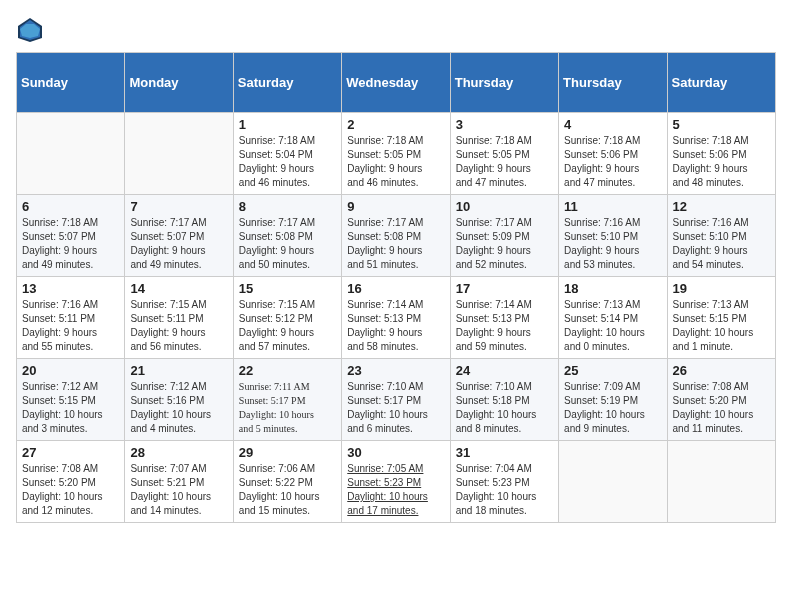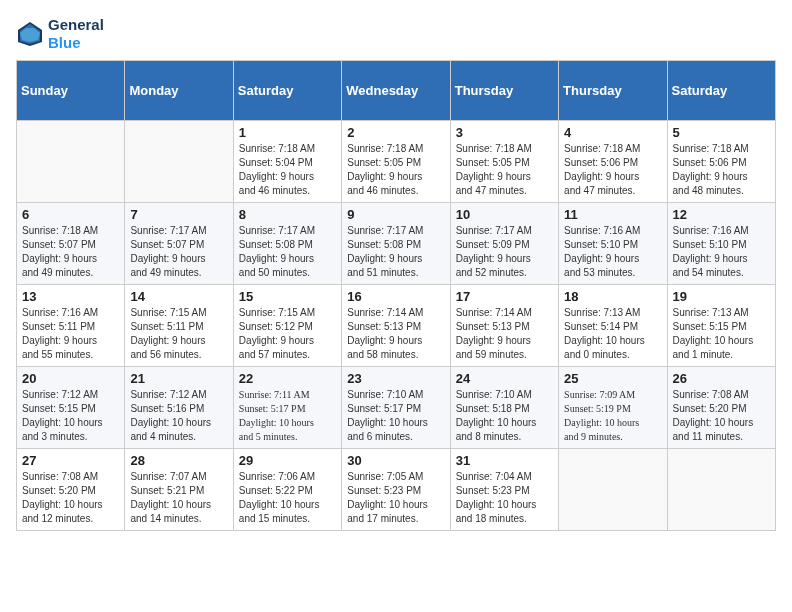--- a/index.html
+++ b/index.html
@@ -79,24 +79,20 @@
 </head>
 <body>
 
 <div class="header-row">
   <div class="logo">
     <svg class="logo-icon" viewBox="0 0 28 28">
       <polygon points="14,2 26,10 26,22 14,26 2,22 2,10" fill="#1a3a5c"></polygon>
       <polygon points="14,4 24,11 24,21 14,24 4,21 4,11" fill="#2f6eb5"></polygon>
       <polygon points="18,8 24,13 22,20 14,22 6,20 4,13 10,8" fill="#4a9fd4"></polygon>
     </svg>
-    <div>
-      <div style="font-size:15px;font-weight:bold;color:#1a3a5c;line-height:1.2">General</div>
-      <div style="font-size:15px;font-weight:bold;color:#2196f3;line-height:1.2">Blue</div>
-    </div>
   </div>
   <div class="title-block">
     <div class="month-title"></div>
     <div class="subtitle"></div>
   </div>
 </div>
 
 <table class="calendar">
   <thead>
     <tr id="weekday-header">
@@ -282,21 +278,21 @@
         </td>
         <td>
           <span class="day-number">24</span>
           <div class="day-info" style="white-space: pre-line;">Sunrise: 7:10 AM
 Sunset: 5:18 PM
 Daylight: 10 hours
 and 8 minutes.</div>
         </td>
         <td>
           <span class="day-number">25</span>
-          <div class="day-info" style="white-space: pre-line; font-family: Liberation Serif, serif;">Sunrise: 7:09 AM
+          <div class="day-info" style="white-space: pre-line;">Sunrise: 7:09 AM
 Sunset: 5:19 PM
 Daylight: 10 hours
 and 9 minutes.</div>
         </td>
         <td>
           <span class="day-number">26</span>
           <div class="day-info" style="white-space: pre-line;">Sunrise: 7:08 AM
 Sunset: 5:20 PM
 Daylight: 10 hours
 and 11 minutes.</div>
@@ -319,21 +315,21 @@
         </td>
         <td>
           <span class="day-number">29</span>
           <div class="day-info" style="white-space: pre-line;">Sunrise: 7:06 AM
 Sunset: 5:22 PM
 Daylight: 10 hours
 and 15 minutes.</div>
         </td>
         <td>
           <span class="day-number">30</span>
-          <div class="day-info" style="white-space: pre-line;">Sunrise: 7:05 AM
+          <div class="day-info" style="white-space: pre-line; text-decoration: underline;">Sunrise: 7:05 AM
 Sunset: 5:23 PM
 Daylight: 10 hours
 and 17 minutes.</div>
         </td>
         <td>
           <span class="day-number">31</span>
           <div class="day-info" style="white-space: pre-line;">Sunrise: 7:04 AM
 Sunset: 5:23 PM
 Daylight: 10 hours
 and 18 minutes.</div>

